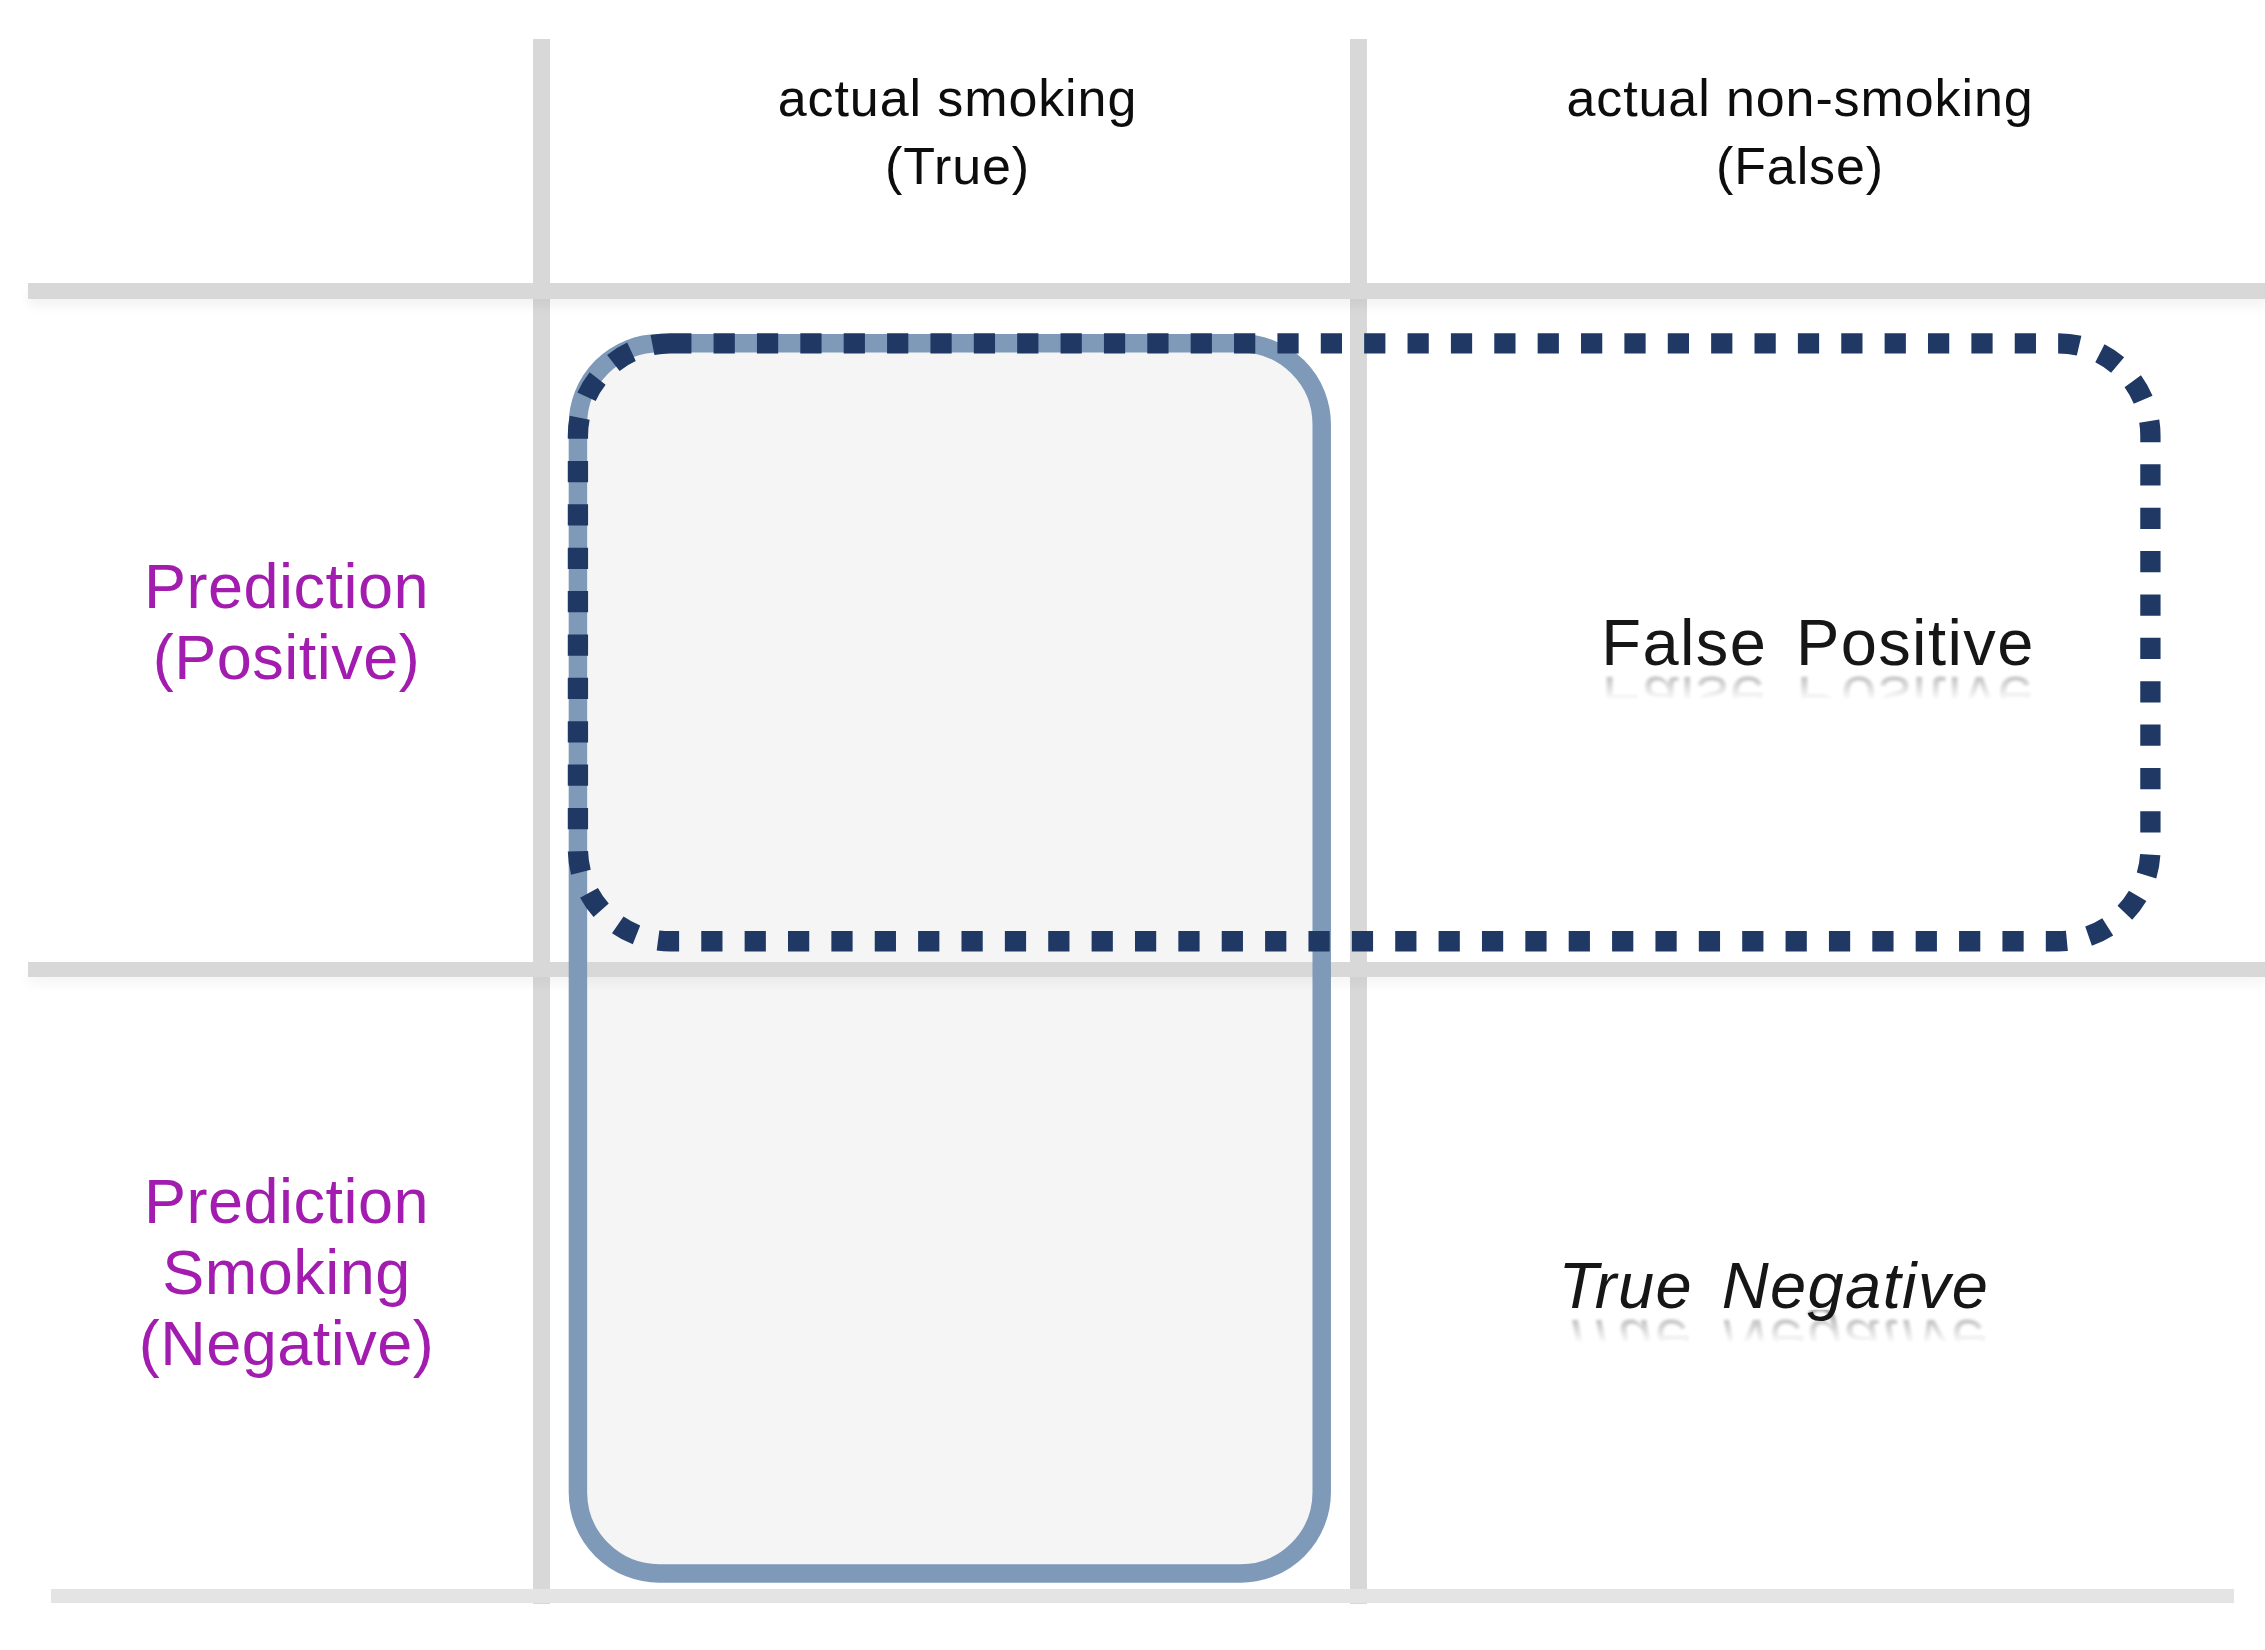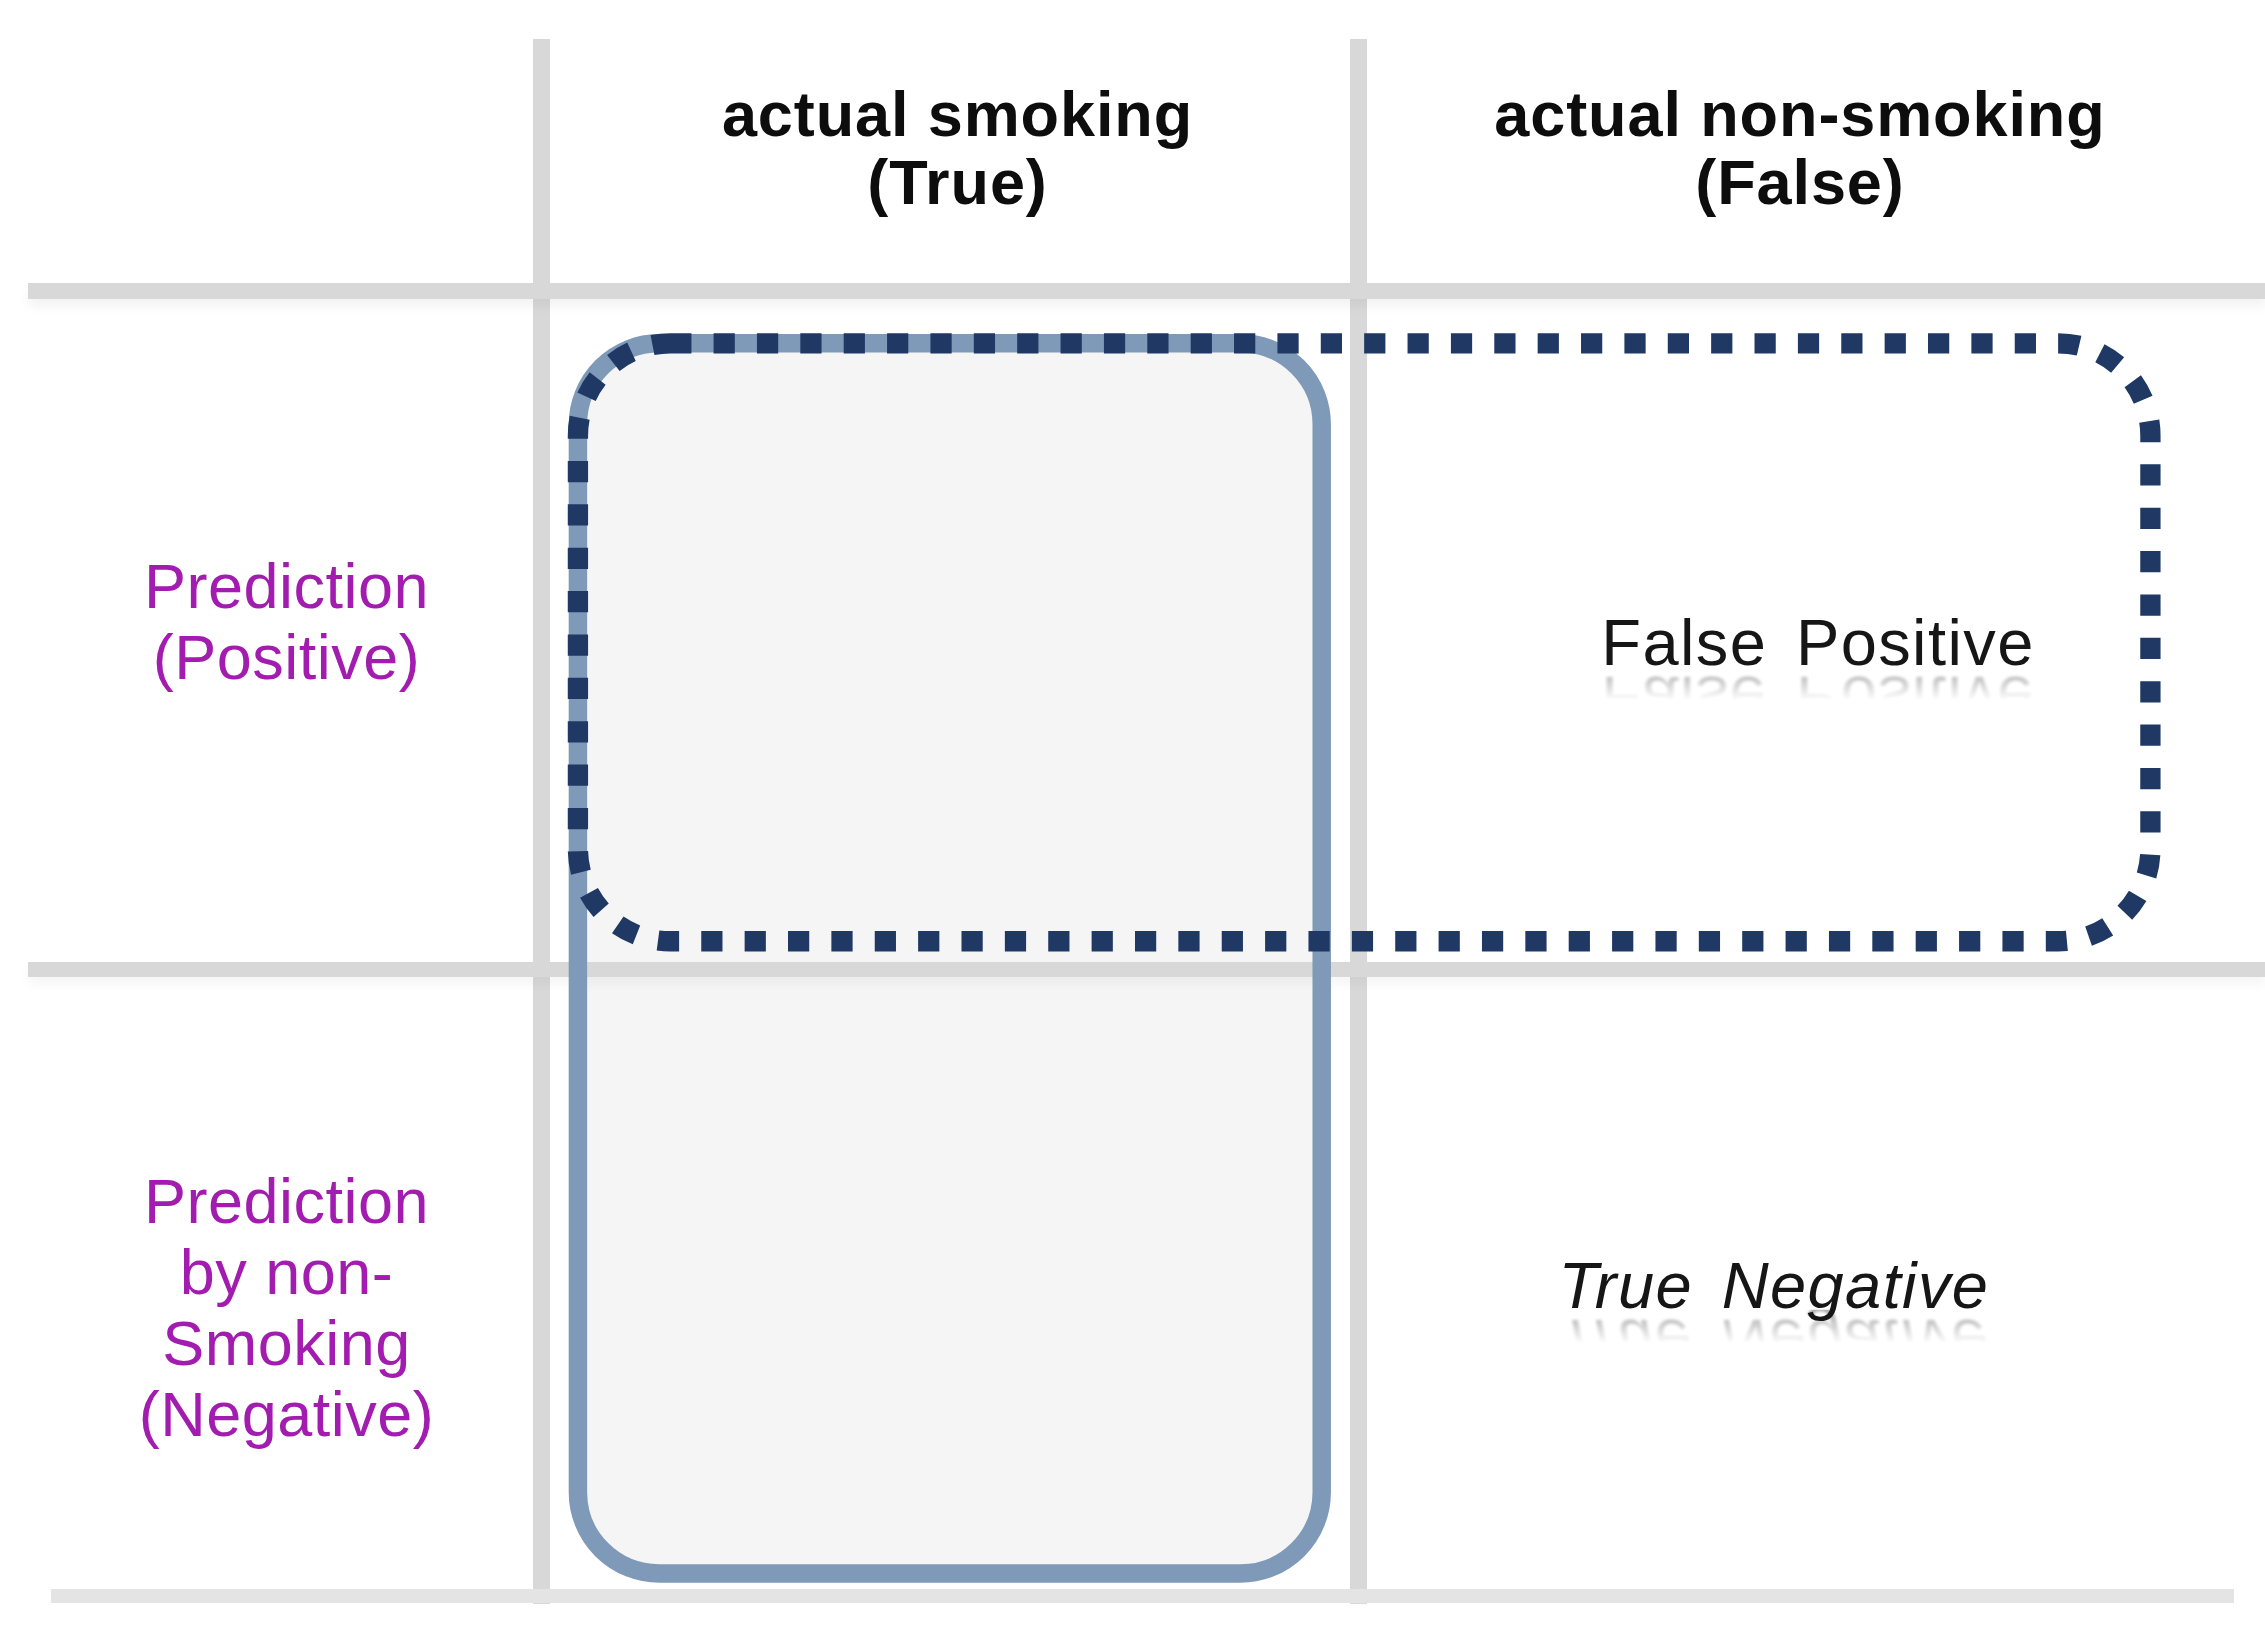--- a/index.html
+++ b/index.html
@@ -35,23 +35,23 @@
   #vline-right { left: 1350px; }
 
   
   .region-fill   { fill: var(--cell-fill, #F5F5F6); stroke: none; }
   .region-solid  { fill: none; stroke: var(--steel-solid, #7E9AB8); stroke-width: 20px; }
   .region-dotted { fill: none; stroke: var(--navy-dotted, #1F3864); stroke-width: 22px;
                    stroke-dasharray: 23 24; }
 
   
   .col-header {
-    position: absolute; top: 80px;
+    position: absolute; top: 64px;
     text-align: center;
-    font-size: 63px; font-weight: 700; color: #0D0D0D;
+    font-size: 52px; font-weight: 400; color: #0D0D0D;
     line-height: 68px; letter-spacing: 0.9px;
   }
   #col-header-1 { left: 542px; width: 831px; }
   #col-header-2 { left: 1366px; width: 868px; }
 
   .row-header {
     position: absolute; left: 28px; width: 517px;
     text-align: center;
     font-size: 63px; font-weight: 400; color: #a21caf;
     line-height: 71px; letter-spacing: 0.5px;
@@ -108,21 +108,20 @@
       <div>actual non-smoking</div>
       <div>(False)</div>
     </div>
 
     <div class="row-header" id="row-header-1">
       <div>Prediction</div>
       <div>(Positive)</div>
     </div>
     <div class="row-header" id="row-header-2">
       <div>Prediction</div>
-      <div>by non-</div>
       <div>Smoking</div>
       <div>(Negative)</div>
     </div>
 
     <div class="cell-label" id="cell-tp">
       <span class="main">True Positive</span>
       <span class="mirror">True Positive</span>
     </div>
     <div class="cell-label" id="cell-fp">
       <span class="main">False Positive</span>

